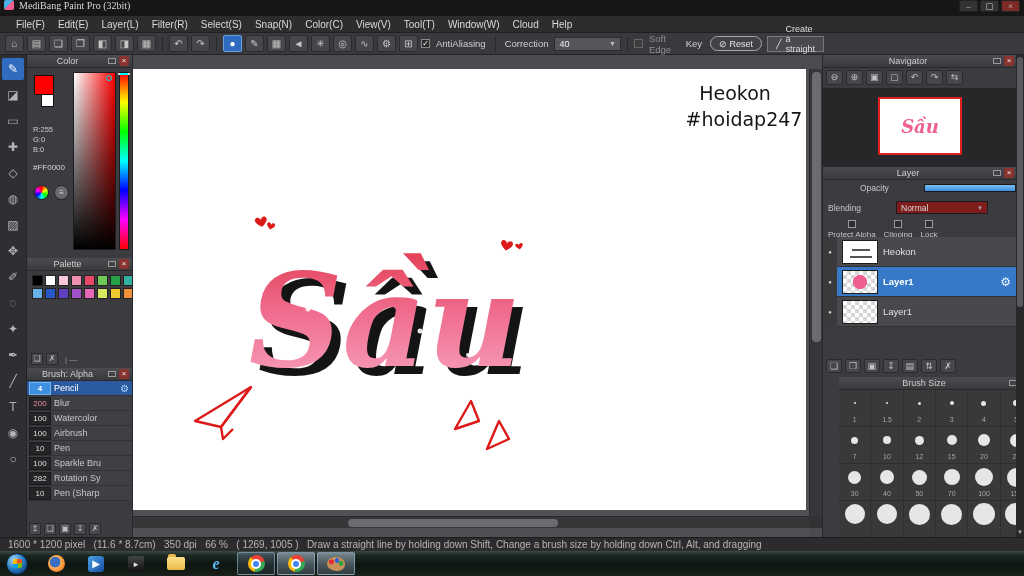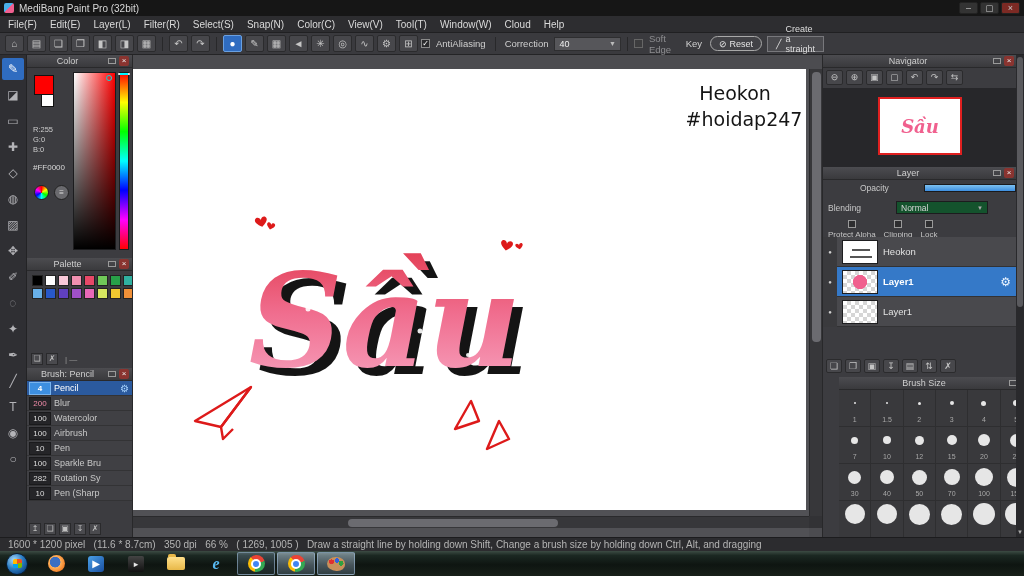--- a/index.html
+++ b/index.html
@@ -1,29 +1,29 @@
 <!DOCTYPE html>
 <html><head>
 <meta charset="utf-8">
 <style>
   * { margin:0; padding:0; box-sizing:border-box; }
   html,body { background:#000; }
   body { width:1024px; height:576px; overflow:hidden; font-family:"Liberation Sans",sans-serif; }
   #screen { position:relative; width:1024px; height:576px; background:#535353; font-size:10px; color:#ccc; }
 
   
-  .titlebar { position:absolute; top:0; left:0; right:0; height:16px; background:#161616; display:flex; align-items:center; padding:0 4px; gap:5px; }
+  .titlebar { position:absolute; top:0; left:0; right:0; height:16px; background:#161616; display:flex; padding:0 4px; gap:5px;font-family:Liberation Serif, serif; }
   .app-logo { width:10px; height:10px; border-radius:2px; background:linear-gradient(135deg,#4ab0e8 0 50%,#f06090 50% 100%); }
   .titlebar .title { color:#d8d8d8; font-size:10px; }
   .win-controls { margin-left:auto; display:flex; gap:2px; }
   .winbtn { width:19px; height:12px; font-size:9px; line-height:11px; text-align:center; color:#c8c8c8; background:#333; border:1px solid #222; border-radius:2px; }
   .winbtn.close { background:#7c2a24; }
 
   
-  .menubar { position:absolute; top:16px; left:0; right:0; height:17px; background:#2d2d30; border-bottom:1px solid #202022; display:flex; align-items:center; gap:13px; padding:0 8px; }
+  .menubar { position:absolute; top:16px; left:0; right:0; height:17px; background:#2d2d30; border-bottom:1px solid #202022; display:flex; align-items:center; gap:13px; padding:0 16px; }
   .menubar span { color:#dadada; font-size:10px; }
 
   
   .toolbar { position:absolute; top:33px; left:0; right:0; height:22px; background:#3a3a3e; border-bottom:1px solid #242426; display:flex; align-items:center; padding:0 5px; gap:3px; }
   .tb-icon { width:19px; height:17px; background:#47474b; border:1px solid #2b2b2d; border-radius:2px; color:#c6c6c6; font-size:10px; line-height:15px; text-align:center; flex:none; }
   .tb-icon.sel { background:#2f6cc0; border-color:#6aa0e0; color:#fff; }
   .tb-sep { width:1px; height:14px; background:#28282a; margin:0 3px; flex:none; }
   .cb { width:9px; height:9px; border:1px solid #8a8a8a; background:#2a2a2c; display:inline-block; font-size:8px; line-height:8px; color:#fff; text-align:center; flex:none; }
   .cb.off { background:#3c3c3e; border-color:#666; }
   .tb-label { font-size:9.5px; color:#d0d0d0; margin:0 3px; }
@@ -105,21 +105,21 @@
   .nav-icons { position:absolute; top:15px; left:3px; display:flex; gap:3px; }
   .nav-ic { width:17px; height:15px; background:#47474b; border:1px solid #2b2b2d; border-radius:2px; color:#c4c4c4; font-size:9px; line-height:13px; text-align:center; }
   .nav-thumb-area { position:absolute; top:33px; left:0; width:194px; height:79px; background:#27272a; }
   .nav-thumb { position:absolute; left:55px; top:9px; width:84px; height:58px; background:#fff; border:2px solid #e02020; display:flex; align-items:center; justify-content:center; }
   .nav-thumb span { font-family:"DejaVu Serif",serif; font-style:italic; font-weight:bold; font-size:18px; color:#f0608e; }
 
   .layer-panel { position:absolute; left:0; top:112px; width:194px; height:210px; }
   .lp-row { position:absolute; left:0; width:194px; display:flex; align-items:center; font-size:8.5px; color:#c8c8c8; padding:0 5px; gap:4px; }
   .slider { width:92px; height:8px; background:#222224; border:1px solid #1a1a1c; position:relative; }
   .slider .fill { position:absolute; inset:0; background:linear-gradient(#7cc0f0,#3d8fe0); }
-  .lp-select { width:92px; height:13px; background:#14532d; border:1px solid #1c1c1e; display:flex; align-items:center; padding:0 4px; color:#d8d8d8; font-size:8.5px; }
+  .lp-select { width:92px; height:13px; background:#7f1d1d; border:1px solid #1c1c1e; display:flex; align-items:center; padding:0 4px; color:#d8d8d8; font-size:8.5px; }
   .lp-select .caret { margin-left:auto; font-size:6px; color:#aaa; }
   .lp-check { display:flex; align-items:center; gap:2px; font-size:8px; color:#c4c4c4;flex-direction:column; }
   .lp-check .box { width:8px; height:8px; border:1px solid #9a9a9a; background:#2e2e30; }
   .layer-list { position:absolute; top:70px; left:0; width:194px; }
   .layer-item { height:30px; display:flex; align-items:center; background:#49494d; border-bottom:1px solid #323234; gap:5px; padding-left:0; }
   .layer-item.sel { background:#3579c8; }
   .eye-cell { width:14px; height:30px; background:#3a3a3d; color:#d0d0d0; font-size:6px; line-height:30px; text-align:center; flex:none; }
   .layer-thumb { width:36px; height:24px; border:1px solid #1e1e20; background:#fff; flex:none; }
   .thumb-sig { background-color:#fff; background-image:linear-gradient(#555 0 0),linear-gradient(#555 0 0); background-size:18px 2px,22px 2px; background-position:9px 8px,7px 15px; background-repeat:no-repeat; }
   .thumb-checker { background-color:#fff; background-image:conic-gradient(#d6d6d6 0 25%,#fff 0 50%,#d6d6d6 0 75%,#fff 0); background-size:8px 8px; }
@@ -311,21 +311,21 @@
         </div>
         <div class="pal-footer">
           <span class="mini-btn">❏</span>
           <span class="mini-btn">✗</span>
           <span class="pal-dash">|  —</span>
         </div>
       </div>
 
       <div class="panel brush-panel">
         <div class="panel-header">
-          <span class="ph-title">Brush: Pencil</span>
+          <span class="ph-title">Brush: Alpha</span>
           <span class="ph-pop"></span>
           <span class="ph-x">×</span>
         </div>
         <div class="brush-row sel">
           <span class="bsize">4</span>
           <span class="bname">Pencil</span>
           <span class="gear">⚙</span>
         </div>
         <div class="brush-row">
           <span class="bsize pink">200</span>

